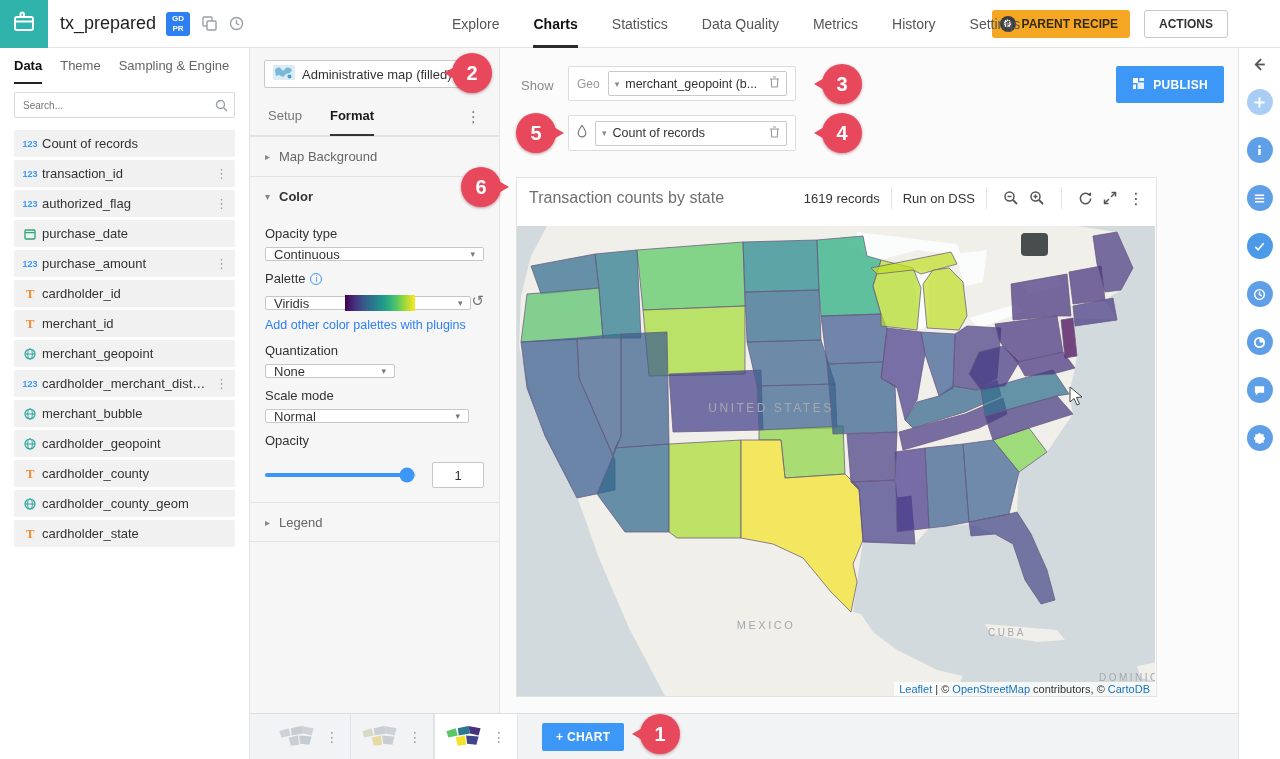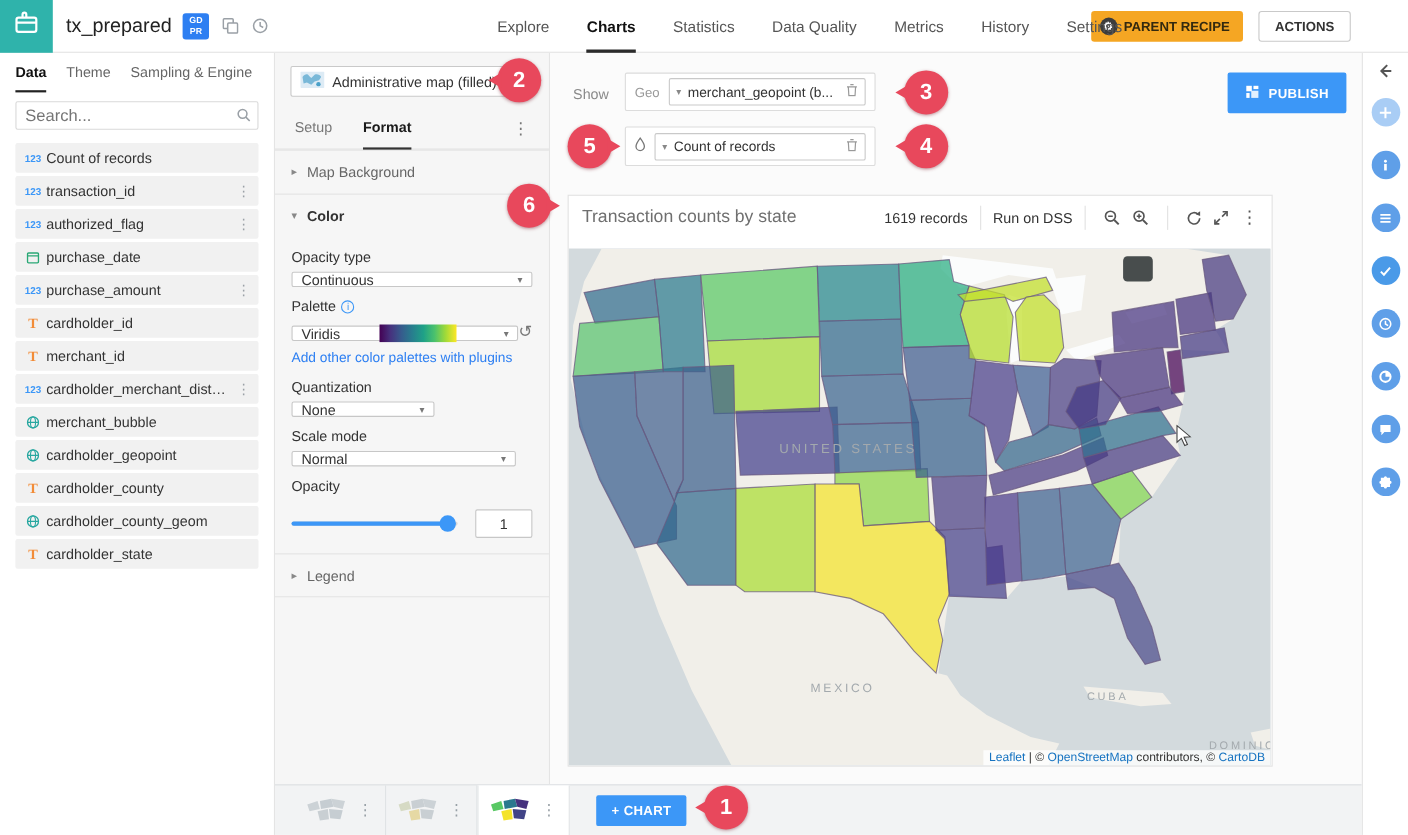--- a/index.html
+++ b/index.html
@@ -16,21 +16,21 @@
 .tb-right{margin-left:auto;display:flex;align-items:center;gap:14px;margin-right:52px}
 .recipe-btn{background:#f5a623;border:none;border-radius:3px;height:28px;padding:0 12px 0 8px;display:flex;align-items:center;gap:6px;font-size:12px;font-weight:bold;color:#33290f;cursor:pointer}
 .recipe-ico{width:16px;height:16px;border-radius:50%;background:#3c3c3c;color:#fff;font-size:10px;display:flex;align-items:center;justify-content:center}
 .actions-btn{background:#fff;border:1px solid #c9c9c9;border-radius:3px;height:28px;padding:0 14px;font-size:12px;font-weight:bold;color:#333;cursor:pointer}
 
 .left-panel{position:absolute;left:0;top:48px;bottom:0;width:250px;background:#fff;border-right:1px solid #e4e4e4;z-index:5}
 .panel-tabs{display:flex;gap:18px;padding:0 14px;height:36px;align-items:center}
 .ptab{font-size:13px;color:#666;cursor:pointer;height:36px;display:flex;align-items:center;border-bottom:2px solid transparent}
 .ptab.active{color:#111;font-weight:bold;border-bottom-color:#222}
 .search-wrap{position:relative;margin:8px 14px 12px}
-.search-wrap input{width:100%;height:26px;border:1px solid #d9d9d9;border-radius:2px;font-size:15px;padding:0 26px 0 8px;color:#555;outline:none;font-family:inherit}
+.search-wrap input{width:100%;height:26px;border:1px solid #d9d9d9;border-radius:2px;font-size:10px;padding:0 26px 0 8px;color:#555;outline:none;font-family:inherit}
 .search-ico{position:absolute;right:7px;top:6px}
 .col-row{display:flex;align-items:center;height:27px;background:#f1f1f1;border-radius:2px;margin:0 14px 3px;padding:0 4px;font-size:13px;color:#333;cursor:grab}
 .ci{width:24px;flex:none;display:flex;align-items:center;justify-content:center}
 .ci-num{color:#3c97f7;font-size:9px;font-weight:bold}
 .ci-txt{color:#f28c38;font-size:13px;font-weight:bold;font-family:"Liberation Serif",serif}
 .col-name{flex:1;overflow:hidden;white-space:nowrap;text-overflow:ellipsis}
 .col-menu{color:#9aa0a6;padding:0 3px;cursor:pointer;font-size:13px}
 .agg-btn{display:block;margin:26px 14px 0;width:calc(100% - 28px);height:30px;background:#fff;border:1px solid #c9c9c9;border-radius:2px;font-size:12px;font-weight:bold;color:#333;letter-spacing:.4px;cursor:pointer;font-family:inherit}
 
 .mid-panel{position:absolute;left:250px;top:48px;bottom:46px;width:250px;background:#f6f6f6;border-right:1px solid #e4e4e4;z-index:5}
@@ -197,20 +197,30 @@
         <span class="col-name">purchase_amount</span>
         <span class="col-menu">⋮</span>
       </div>
       <div class="col-row">
         <span class="ci ci-txt">T</span>
         <span class="col-name">cardholder_id</span>
       </div>
       <div class="col-row">
         <span class="ci ci-txt">T</span>
         <span class="col-name">merchant_id</span>
+      </div>
+      <div class="col-row">
+        <span class="ci">
+          <svg width="12" height="12" viewBox="0 0 12 12">
+            <circle cx="6" cy="6" r="5" fill="none" stroke="#28a7a0" stroke-width="1.2"></circle>
+            <ellipse cx="6" cy="6" rx="2.3" ry="5" fill="none" stroke="#28a7a0" stroke-width="1"></ellipse>
+            <line x1="1" y1="6" x2="11" y2="6" stroke="#28a7a0" stroke-width="1"></line>
+          </svg>
+        </span>
+        <span class="col-name">merchant_geopoint</span>
       </div>
       <div class="col-row">
         <span class="ci ci-num">123</span>
         <span class="col-name">cardholder_merchant_distanc...</span>
         <span class="col-menu">⋮</span>
       </div>
       <div class="col-row">
         <span class="ci">
           <svg width="12" height="12" viewBox="0 0 12 12">
             <circle cx="6" cy="6" r="5" fill="none" stroke="#28a7a0" stroke-width="1.2"></circle>

